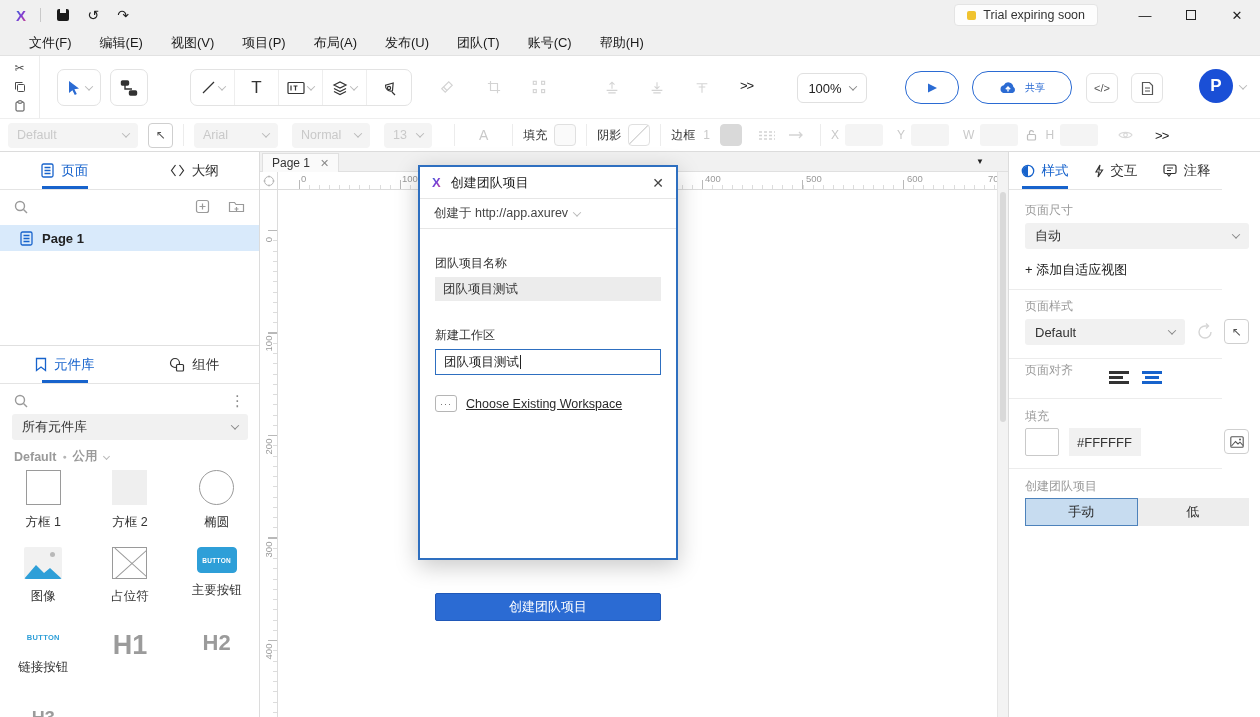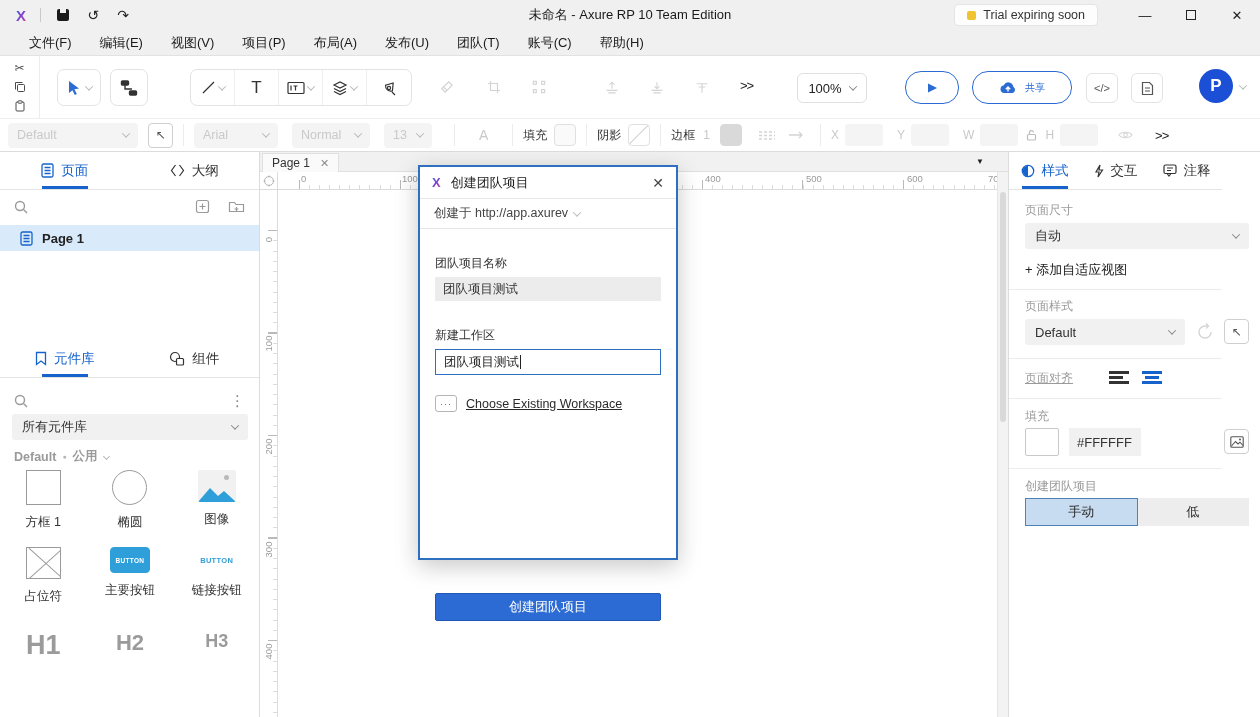--- a/index.html
+++ b/index.html
@@ -126,21 +126,20 @@
   .dots-btn { width:22px; height:17px; border:1px solid #b5b5b5; border-radius:3px; font-size:9px; letter-spacing:1px; color:#666; display:flex; align-items:center; justify-content:center; line-height:0; }
   .dlg-link { font-size:12.5px; color:#2a2a2a; text-decoration:underline; }
   .dlg-hint { font-size:13px; color:#333; line-height:1.65; }
   .dlg-submit { position:absolute; left:15px; right:15px; top:338px; height:28px; background:#2b6bd3; border:1px solid #2058b8; border-radius:2px; color:#fff; font-size:13px; display:flex; align-items:center; justify-content:center; }
   svg { display:block; }
 </style>
 </head>
 <body>
 
 <div class="titlebar">
-  <div class="tb-title">未命名 - Axure RP 10 Team Edition</div>
   <div class="tb-left">
     <span class="axlogo">X</span>
     <span class="tb-sep"></span>
     <span class="tb-ic">
         <span class="floppy"></span>
       </span>
     <span class="tb-ic">↺</span>
     <span class="tb-ic">↷</span>
   </div>
   <div class="tb-right">
@@ -401,21 +400,21 @@
   </div>
   <div class="page-row">
     <svg width="13" height="15" viewBox="0 0 13 15" fill="none" stroke="#1763cc" stroke-width="1.3">
         <rect x="1" y="1" width="11" height="13" rx="1.5"></rect>
         <path d="M3.5 4.5 h6 M3.5 7.5 h6 M3.5 10.5 h6"></path>
       </svg>
     <span>Page 1</span>
   </div>
 
   <div style="position:absolute; top:193px; width:100%; border-top:1px solid #e0e0e0;"></div>
-  <div class="panel-tabs" style="top:188px;">
+  <div class="panel-tabs" style="top:194px;">
     <div class="ptab active">
       <svg width="12" height="15" viewBox="0 0 12 15" fill="none" stroke="#1763cc" stroke-width="1.3">
           <path d="M1.5 1.5 h9 v12 l-4.5 -3.5 -4.5 3.5 Z"></path>
         </svg>
       <span>元件库</span>
     </div>
     <div class="ptab">
       <svg width="16" height="15" viewBox="0 0 16 15" fill="none" stroke="#333" stroke-width="1.2">
           <circle cx="6" cy="6" r="4.5"></circle>
           <rect x="7.5" y="7.5" width="7" height="6.5" rx="1" fill="#fff"></rect>
@@ -438,20 +437,24 @@
     <span>Default</span>
     <span style="font-size:7px; color:#b5b5b5;">●</span>
     <span>公用</span>
     <span class="chev lite" style="transform:rotate(45deg); width:5px; height:5px;"></span>
   </div>
 
   <div class="lib-grid">
     <div class="lib-cell">
       <div class="wi-box box1"></div>
       <div class="w-label">方框 1</div>
+    </div>
+    <div class="lib-cell">
+      <div class="wi-box box2"></div>
+      <div class="w-label">方框 2</div>
     </div>
     <div class="lib-cell">
       <div class="wi-ellipse"></div>
       <div class="w-label">椭圆</div>
     </div>
     <div class="lib-cell">
       <div class="wi-image">
         <span class="dot"></span>
         <svg width="38" height="18" viewBox="0 0 38 18">
             <path d="M0 18 L12 4 L20 12 L26 7 L38 18 Z" fill="#2e9fd8"></path>
@@ -564,21 +567,21 @@
   </div>
   <span style="position:absolute; left:186px; top:170px;">
     <svg width="20" height="20" viewBox="0 0 20 20" fill="none" stroke="#d5d5d5" stroke-width="1.4">
         <path d="M16 10 A6 6 0 1 1 10 4 h3"></path>
         <path d="M11 1.5 L13.5 4 L11 6.5"></path>
       </svg>
   </span>
   <div class="iconbtn" style="left:215px; top:167px;">↖</div>
 
   <div class="rp-div" style="top:206px;"></div>
-  <span class="rp-lbl" style="top:218px;text-decoration:underline;">页面对齐</span>
+  <span class="rp-lbl" style="top:210px;">页面对齐</span>
   <span style="position:absolute; left:100px; top:219px;" class="alignbars">
       <i class="b1"></i>
       <i class="b2"></i>
       <i class="b3"></i>
     </span>
   <span style="position:absolute; left:133px; top:219px;" class="alignbars blue center">
       <i class="b1"></i>
       <i class="b2"></i>
       <i class="b3"></i>
     </span>

